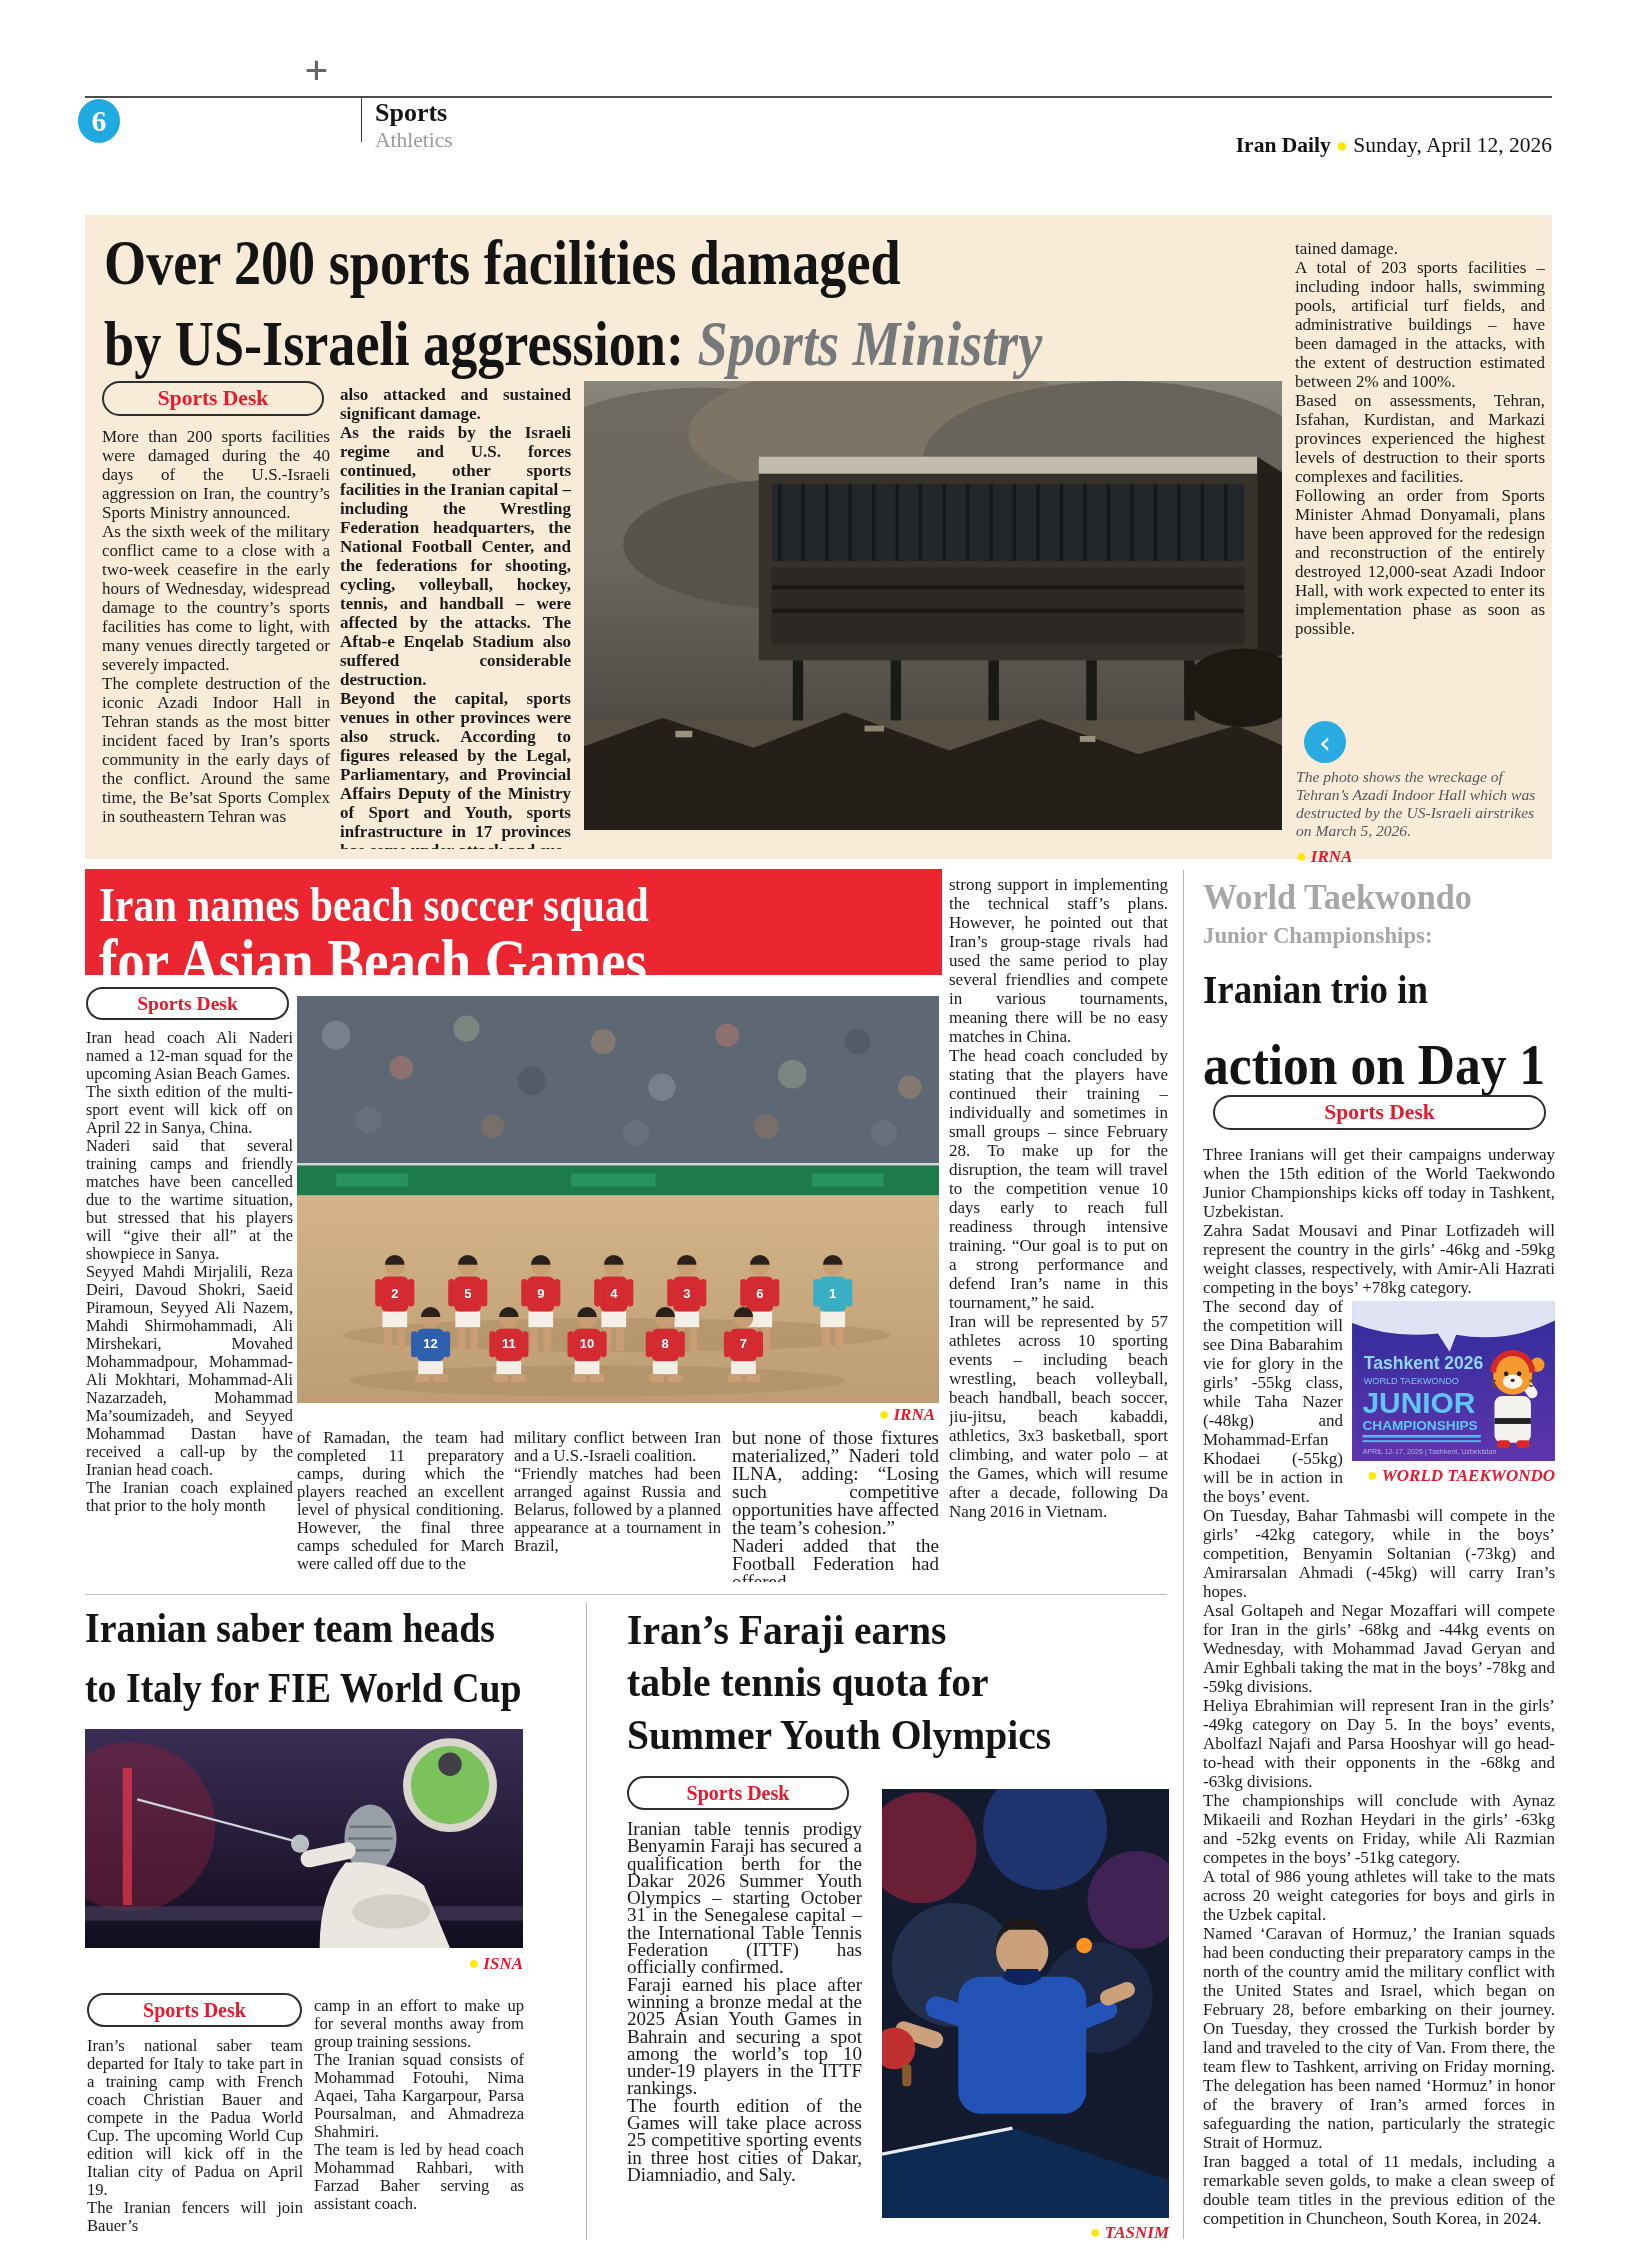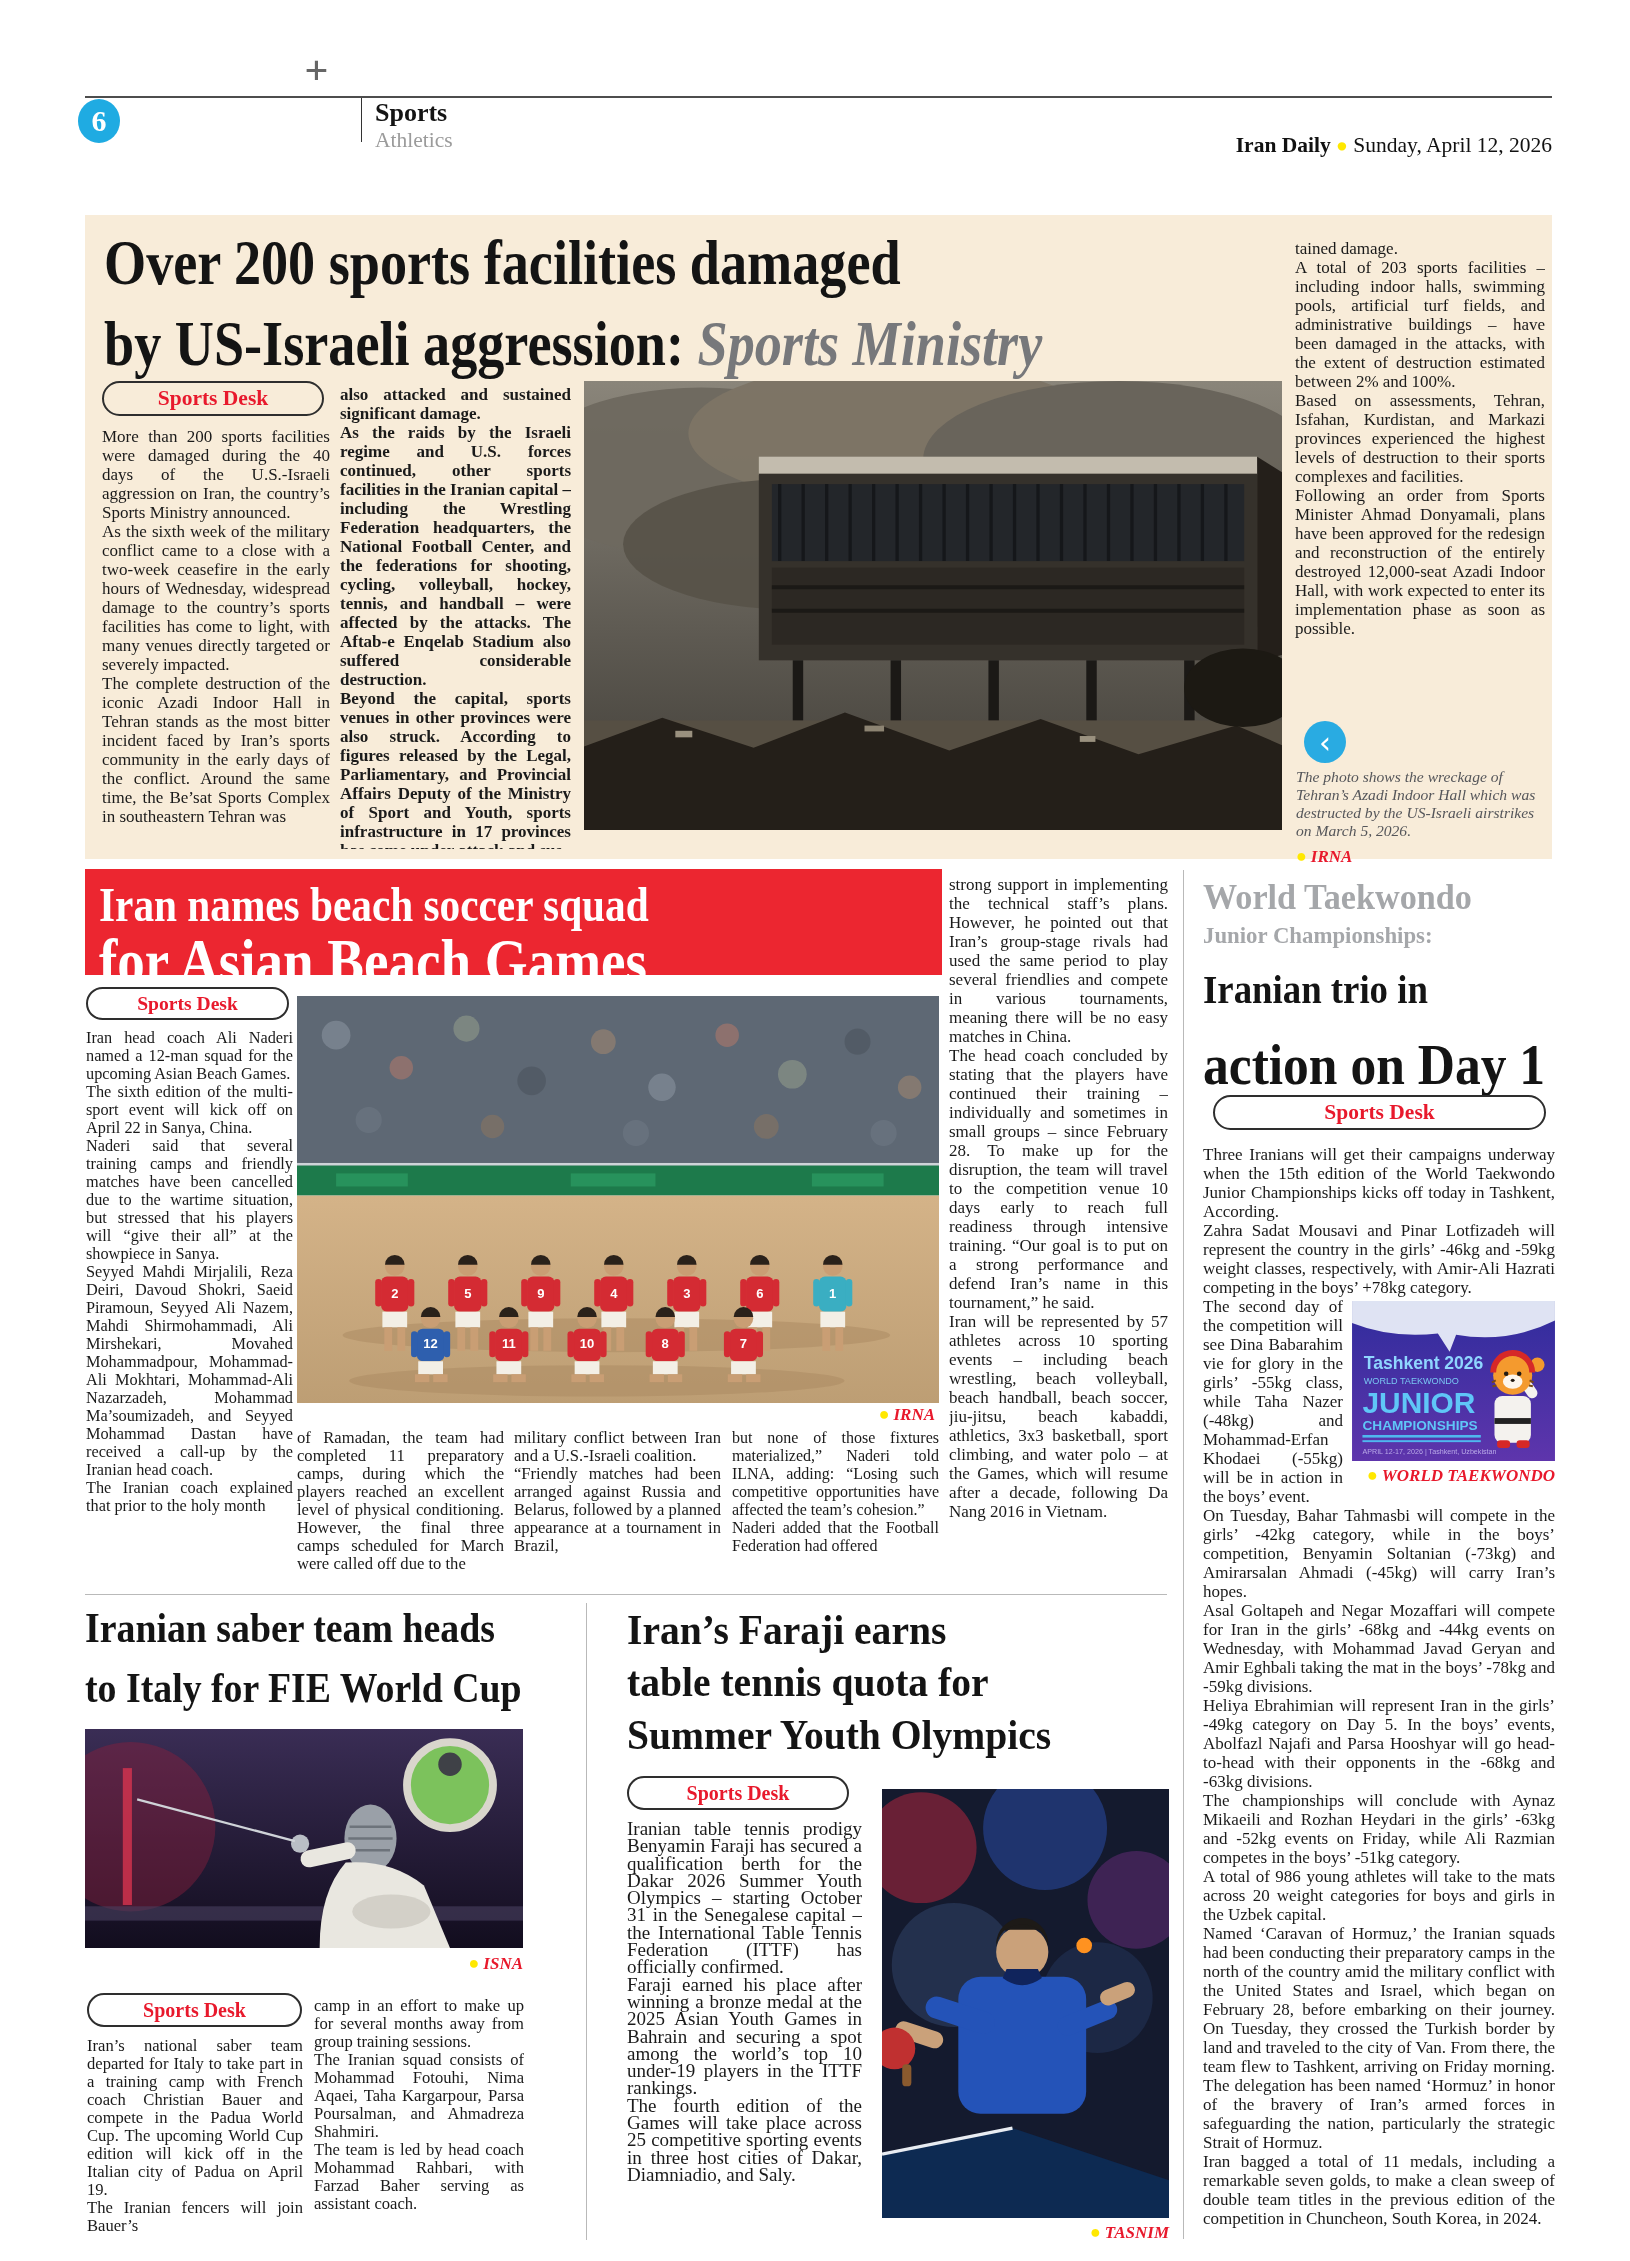--- a/index.html
+++ b/index.html
@@ -237,21 +237,21 @@
   <span class="dot">●</span><span>IRNA</span>
 </div>
 
 <div class="abs body-text" style="left:297px;top:1429px;width:207px;height:153px;font-size:16.6px;line-height:18px;">
     <p>of Ramadan, the team had completed 11 preparatory camps, during which the players reached an excellent level of physical conditioning. However, the final three camps scheduled for March were called off due to the</p>
   </div>
 <div class="abs body-text" style="left:514px;top:1429px;width:207px;height:153px;font-size:16.6px;line-height:18px;">
     <p>military conflict between Iran and a U.S.-Israeli coalition.</p>
     <p>“Friendly matches had been arranged against Russia and Belarus, followed by a planned appearance at a tournament in Brazil,</p>
   </div>
-<div class="abs body-text" style="left:732px;top:1429px;width:207px;height:153px;font-size:16px;line-height:18px;">
+<div class="abs body-text" style="left:732px;top:1429px;width:207px;height:153px;font-size:19px;line-height:18px;">
     <p>but none of those fixtures materialized,” Naderi told ILNA, adding: “Losing such competitive opportunities have affected the team’s cohesion.”</p>
     <p>Naderi added that the Football Federation had offered</p>
   </div>
 <div class="abs body-text" style="left:949px;top:875px;width:219px;height:714px;">
     <p>strong support in implementing the technical staff’s plans. However, he pointed out that Iran’s group-stage rivals had used the same period to play several friendlies and compete in various tournaments, meaning there will be no easy matches in China.</p>
     <p>The head coach concluded by stating that the players have continued their training – individually and sometimes in small groups – since February 28. To make up for the disruption, the team will travel to the competition venue 10 days early to reach full readiness through intensive training. “Our goal is to put on a strong performance and defend Iran’s name in this tournament,” he said.</p>
     <p>Iran will be represented by 57 athletes across 10 sporting events – including beach wrestling, beach volleyball, beach handball, beach soccer, jiu-jitsu, beach kabaddi, athletics, 3x3 basketball, sport climbing, and water polo – at the Games, which will resume after a decade, following Da Nang 2016 in Vietnam.</p>
   </div>
 
 <div class="abs thinrule" style="left:1183px;top:870px;width:1.3px;height:1369px;"></div>
@@ -260,21 +260,21 @@
 <div class="abs kicker" style="left:1203px;top:922px;font-size:24px;"><span class="squeeze" style="transform:scaleX(0.95);">Junior Championships:</span></div>
 <div class="abs hl" style="left:1203px;top:966px;font-size:40px;"><span class="squeeze" style="transform:scaleX(0.92);">Iranian trio in</span></div>
 <div class="abs hl" style="left:1203px;top:1033px;font-size:56px;"><span class="squeeze" style="transform:scaleX(0.92);">action on Day 1</span></div>
 
 <div class="abs desk" style="left:1213px;top:1095px;width:333px;height:35px;">
     <span>Sports Desk</span>
   </div>
 
 <div class="abs body-text" style="left:1203px;top:1145px;width:352px;height:1090px;">
   <div>
-      <p>Three Iranians will get their campaigns underway when the 15th edition of the World Taekwondo Junior Championships kicks off today in Tashkent, According.</p>
+      <p>Three Iranians will get their campaigns underway when the 15th edition of the World Taekwondo Junior Championships kicks off today in Tashkent, Uzbekistan.</p>
       <p>Zahra Sadat Mousavi and Pinar Lotfizadeh will represent the country in the girls’ -46kg and -59kg weight classes, respectively, with Amir-Ali Hazrati competing in the boys’ +78kg category.</p>
     </div>
   <div class="tk-float">
     <svg viewBox="0 0 312 246" width="203" height="160" style="font-size:26px">
       <defs>
         <linearGradient id="tkbg" x1="0" y1="0" x2="0" y2="1">
           <stop offset="0" stop-color="#2f2c9c"></stop>
             <stop offset="1" stop-color="#5e35ac"></stop>
         </linearGradient>
       </defs>

